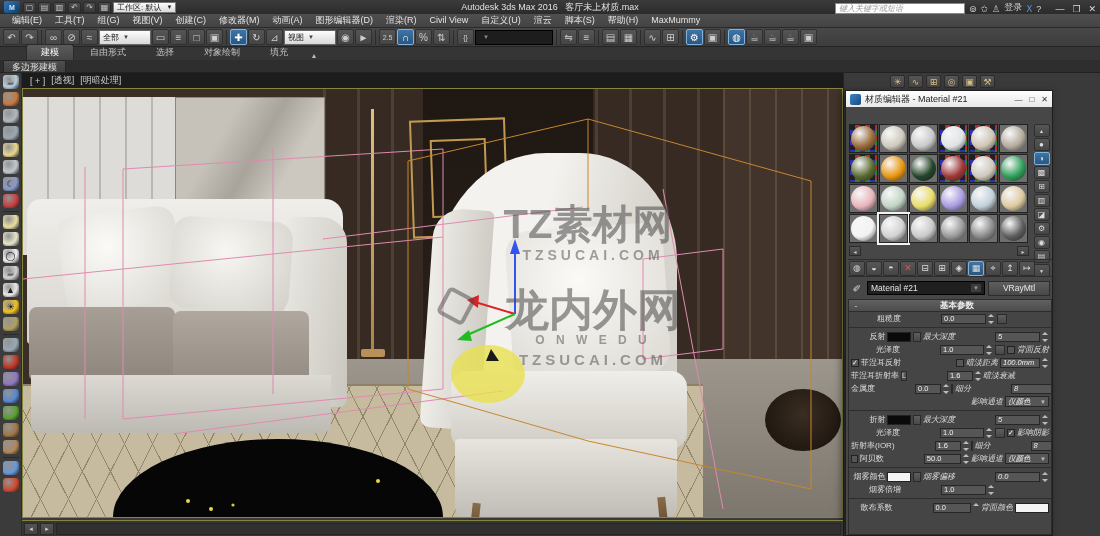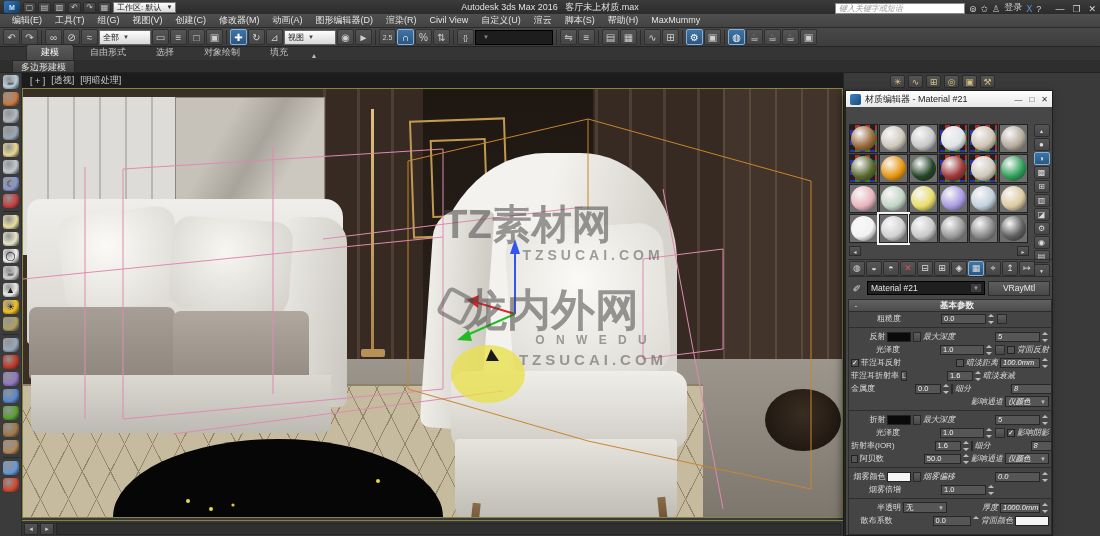--- a/index.html
+++ b/index.html
@@ -32,21 +32,21 @@
   .dd.dark{background:#1d1d1d;color:#888;border-color:#000;min-width:78px;}
   .dd .caret{font-size:6px;color:#444;}
   .dd.dark .caret{color:#888;}
 
   
   .ribbon{position:absolute;left:0;top:47px;width:1100px;height:13px;background:#353535;display:flex;align-items:flex-end;gap:2px;padding:0 26px;}
   .rtab{padding:1px 14px;color:#c2c2c2;font-size:9px;}
   .rtab.active{background:linear-gradient(#5a5a5a,#484848);border:1px solid #2a2a2a;border-bottom:none;border-radius:3px 3px 0 0;color:#fff;}
   .rmin{margin-left:8px;color:#bbb;font-size:8px;}
   .subrow{position:absolute;left:0;top:60px;width:1100px;height:13px;background:#2e2e2e;border-bottom:1px solid #222;}
-  .subtab{position:absolute;left:12px;top:0;height:13px;padding:0 8px;background:linear-gradient(#4e4e4e,#404040);border:1px solid #262626;color:#e0e0e0;font-size:9px;line-height:12px;}
+  .subtab{position:absolute;left:3px;top:0;height:13px;padding:0 8px;background:linear-gradient(#4e4e4e,#404040);border:1px solid #262626;color:#e0e0e0;font-size:9px;line-height:12px;}
 
   
   .leftbar{position:absolute;left:0;top:73px;width:22px;height:463px;background:#3b3b3b;border-right:1px solid #2c2c2c;display:flex;flex-direction:column;align-items:center;padding-top:2px;gap:3px;overflow:hidden;}
   .li{width:16px;height:14px;border-radius:3px;background:radial-gradient(circle at 35% 30%,rgba(255,255,255,.45),var(--c) 55%,rgba(0,0,0,.45));display:flex;align-items:center;justify-content:center;font-size:9px;color:#222;}
   .lsep{width:16px;height:1px;background:#2a2a2a;}
 
   
   .vplabel{position:absolute;left:22px;top:73px;width:821px;height:15px;background:#1c1c1c;display:flex;align-items:center;gap:6px;padding:0 8px;color:#cfcfcf;}
   .scene{position:absolute;left:22px;top:88px;width:821px;height:430px;background:#3a2f27;border:1px solid #85853f;overflow:hidden;}
   .scene *{position:absolute;}
@@ -70,21 +70,21 @@
   .sofa-seat2{left:150px;top:222px;width:136px;height:70px;background:linear-gradient(#b0a89f,#948c83);border-radius:8px 8px 4px 4px;}
   .sofa-base{left:8px;top:286px;width:300px;height:58px;background:linear-gradient(#dcd9d3,#bdbab3);border-radius:0 0 8px 8px;}
   
   .chair-back{left:412px;top:64px;width:242px;height:272px;background:linear-gradient(105deg,#f4f2ee 40%,#d6d3cc 75%);border-radius:46% 40% 12% 10%;}
   .chair-wing{left:404px;top:120px;width:60px;height:220px;background:linear-gradient(90deg,#efede8,#cfccc5);border-radius:30px 6px 6px 10px;transform:rotate(4deg);}
   .chair-pill{left:486px;top:138px;width:158px;height:150px;background:radial-gradient(circle at 45% 35%,#fbfaf7,#dbd8d1);border-radius:24px;transform:rotate(-4deg);}
   .chair-seat{left:428px;top:282px;width:236px;height:78px;background:linear-gradient(#f0eee9,#cfccc5);border-radius:16px;}
   .chair-skirt{left:432px;top:350px;width:222px;height:80px;background:linear-gradient(#e7e4de,#bfbcb5);border-radius:4px 4px 12px 12px;}
   .chair-leg{width:8px;height:34px;background:linear-gradient(#8a6c48,#5e452c);}
   
-  .wm{color:rgba(72,72,72,.55);font-weight:bold;text-align:left;pointer-events:none;}
+  .wm{color:rgba(72,72,72,.55);font-weight:bold;text-align:center;pointer-events:none;}
   .wm-url{color:rgba(72,72,72,.5);letter-spacing:4px;font-weight:bold;text-align:center;pointer-events:none;}
   .wm-logo{width:30px;height:30px;border:4px solid rgba(72,72,72,.5);transform:rotate(28deg);border-radius:5px;}
 
   
   .rightpanel{position:absolute;left:843px;top:73px;width:257px;height:463px;background:#3a3a3a;border-left:1px solid #262626;}
   .cmdtabs{position:absolute;left:46px;top:2px;display:flex;gap:3px;}
   .cti{width:15px;height:13px;display:flex;align-items:center;justify-content:center;background:linear-gradient(#555,#444);border:1px solid #2c2c2c;border-radius:2px;color:#d8c080;font-size:9px;}
 
   
   .mtl{position:absolute;left:845px;top:90px;width:208px;height:446px;background:#474747;border:1px solid #1e1e1e;box-shadow:-3px 3px 8px rgba(0,0,0,.5);}
@@ -690,35 +690,20 @@
           <span class="plbl" style="width:50px">烟雾倍增</span>
           <span class="fld num">1.0</span>
           <span class="spin">
             <i class="up"></i>
             <i class="dn"></i>
           </span>
         </div>
       <div class="pdiv"></div>
 
       <div class="prow">
-          <span class="plbl" style="width:50px">半透明</span>
-          <span class="pdd">
-            <span>无</span>
-            <span class="caret">▼</span>
-          </span>
-          <span class="rcol">
-            <span class="plbl">厚度</span>
-            <span class="fld wide">1000.0mm</span>
-            <span class="spin">
-              <i class="up"></i>
-              <i class="dn"></i>
-            </span>
-          </span>
-        </div>
-      <div class="prow">
           <span class="plbl" style="width:50px">散布系数</span>
           <span class="fld num">0.0</span>
           <span class="spin">
             <i class="up"></i>
           </span>
           <span class="rcol">
             <span class="plbl">背面颜色</span>
             <span class="sw white"></span>
           </span>
         </div>

